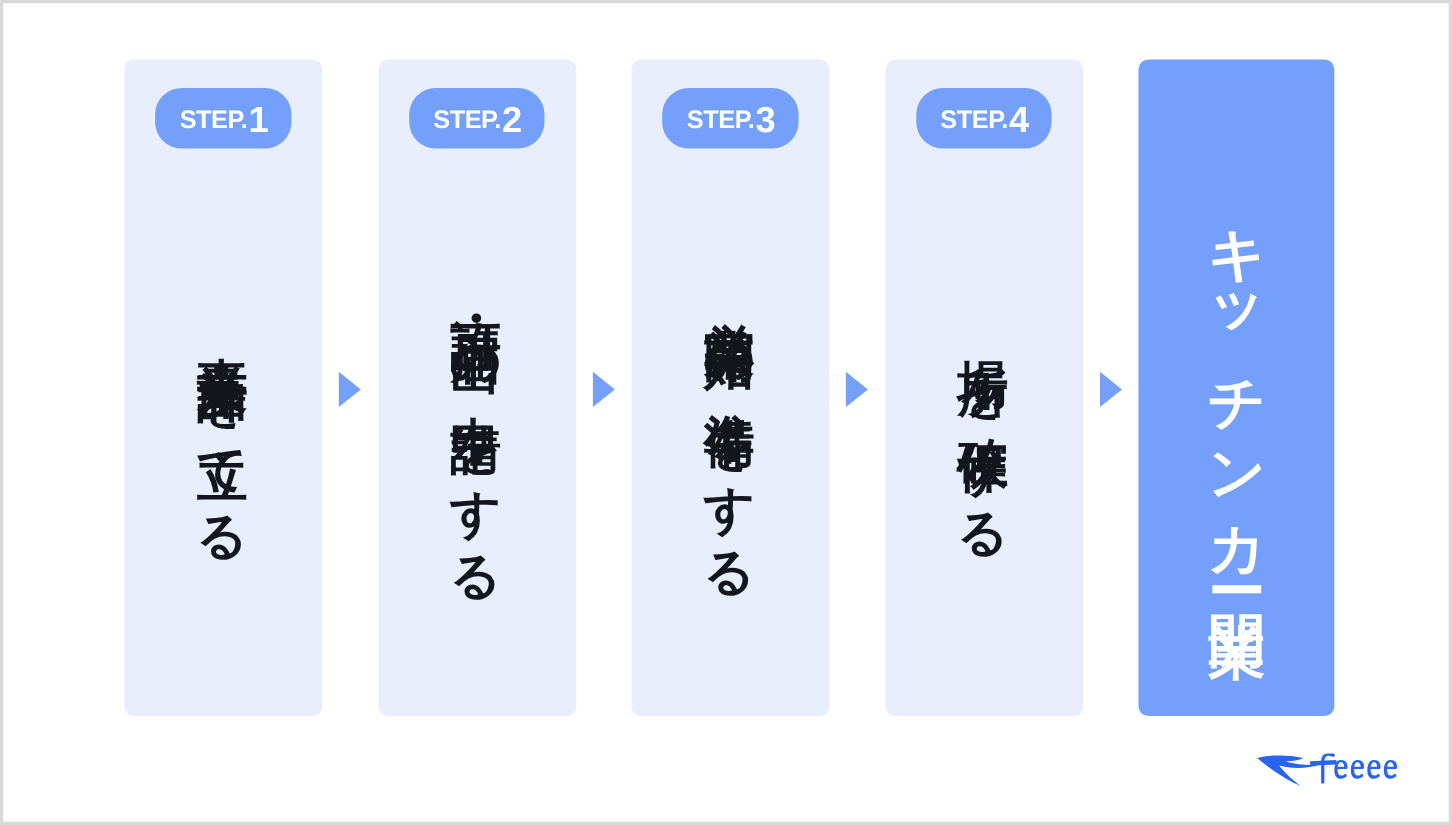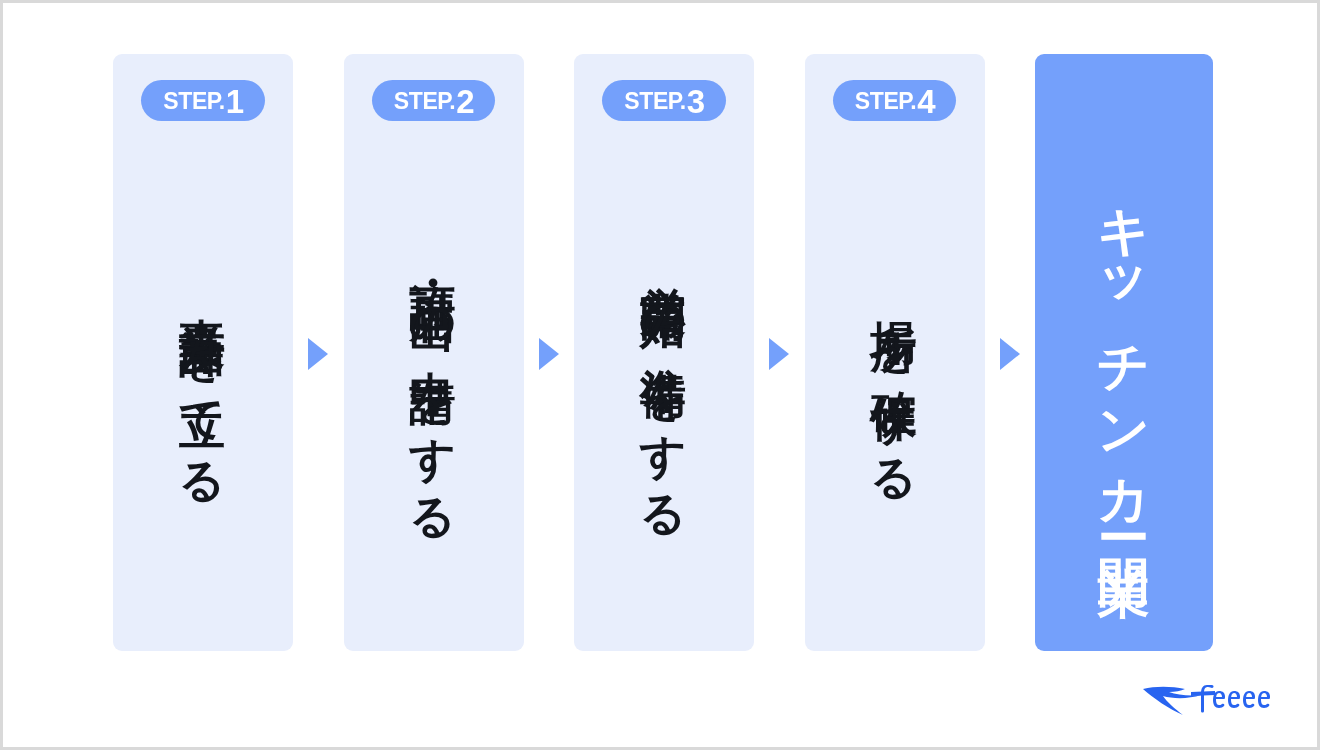--- a/index.html
+++ b/index.html
@@ -50,21 +50,21 @@
 
   .step-card.final {
     width: 178px;
     flex: 0 0 178px;
     background: #74a0fb;
   }
 
   
   .badge {
     margin-top: 26px;
-    height: 41px;
+    height: 55px;
     padding: 0 21px 0 22px;
     border-radius: 24px;
     background: #74a0fb;
     color: #ffffff;
     display: flex;
     flex-direction: row;
     align-items: center;
     justify-content: center;
     line-height: 1;
     white-space: nowrap;

